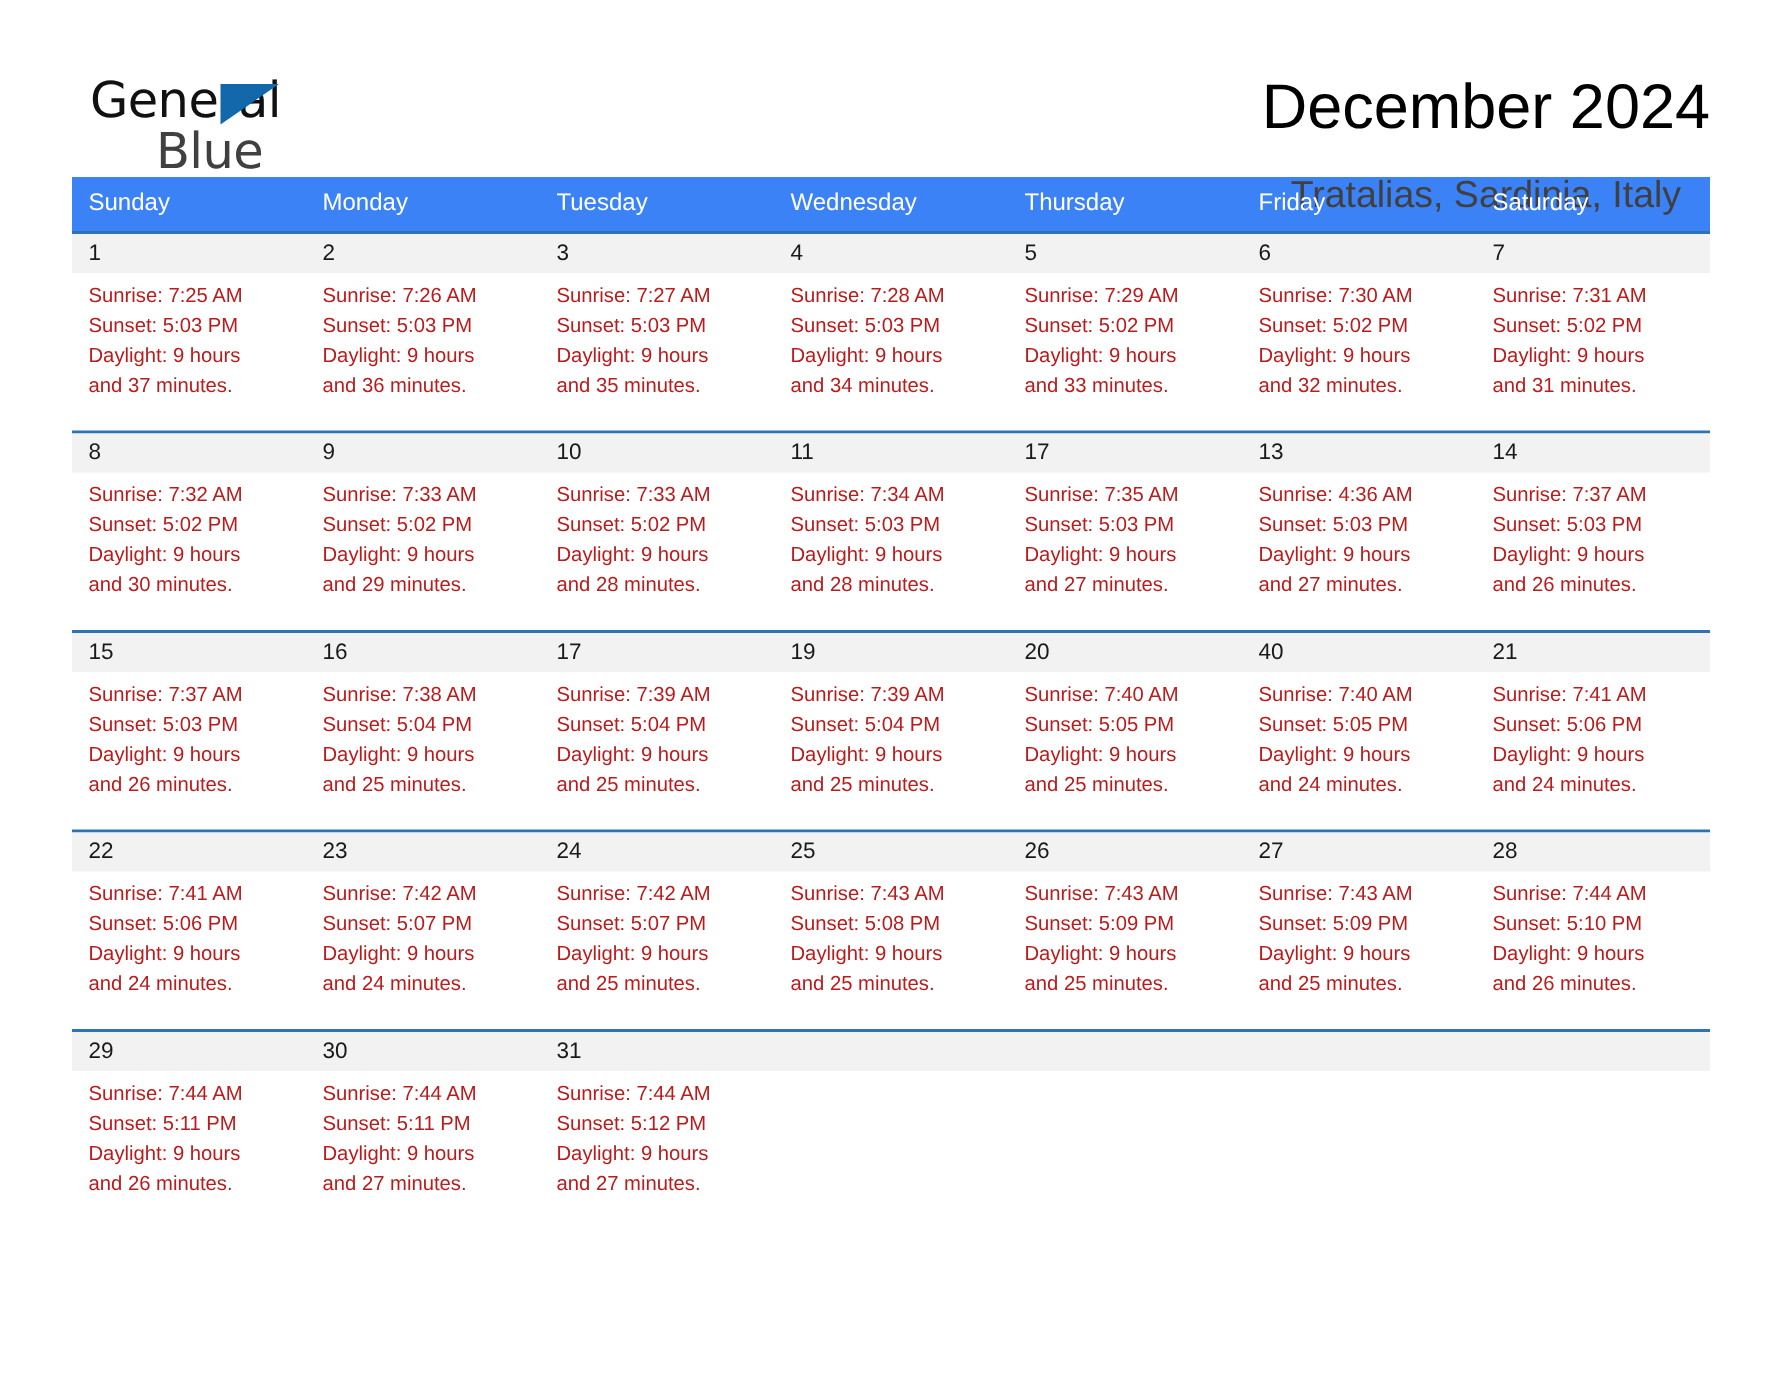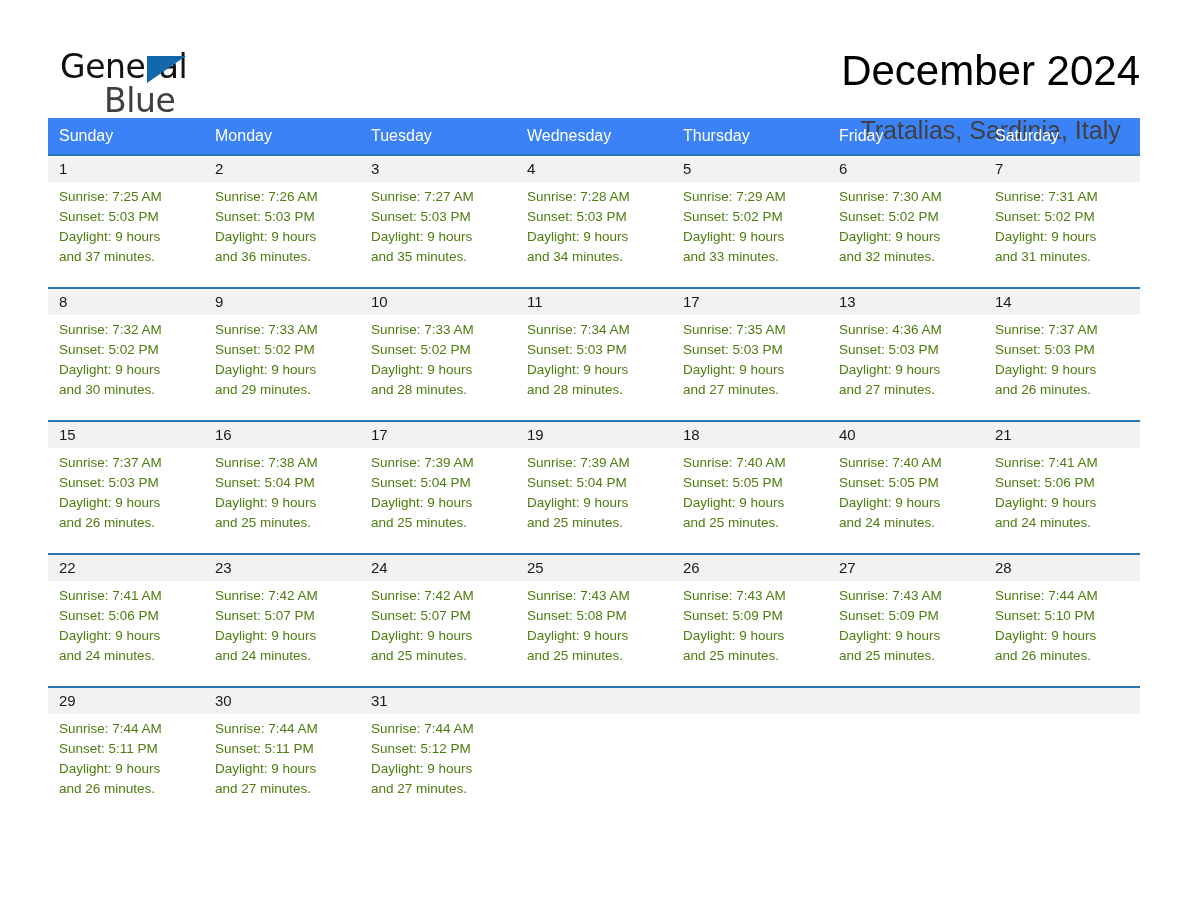--- a/index.html
+++ b/index.html
@@ -131,21 +131,21 @@
     color: #1a1a1a;
     box-sizing: border-box;
   }
   .daynum-band.blank {
     color: transparent;
   }
   .details {
     padding: 5px 6px 0 11px;
     font-size: 13.5px;
     line-height: 20px;
-    color: #4d7c0f;
+    color: #b91c1c;
   }
   .details div {
     white-space: nowrap;
   }
 </style>
 </head>
 <body>
 
 <div class="page">
 
@@ -375,21 +375,21 @@
               <div class="details">
                 <div>Sunrise: 7:39 AM</div>
                 <div>Sunset: 5:04 PM</div>
                 <div>Daylight: 9 hours</div>
                 <div>and 25 minutes.</div>
               </div>
             </div>
           </td>
           <td>
             <div class="daycell">
-              <div class="daynum-band">18</div>
+              <div class="daynum-band">20</div>
               <div class="details">
                 <div>Sunrise: 7:40 AM</div>
                 <div>Sunset: 5:05 PM</div>
                 <div>Daylight: 9 hours</div>
                 <div>and 25 minutes.</div>
               </div>
             </div>
           </td>
           <td>
             <div class="daycell">

